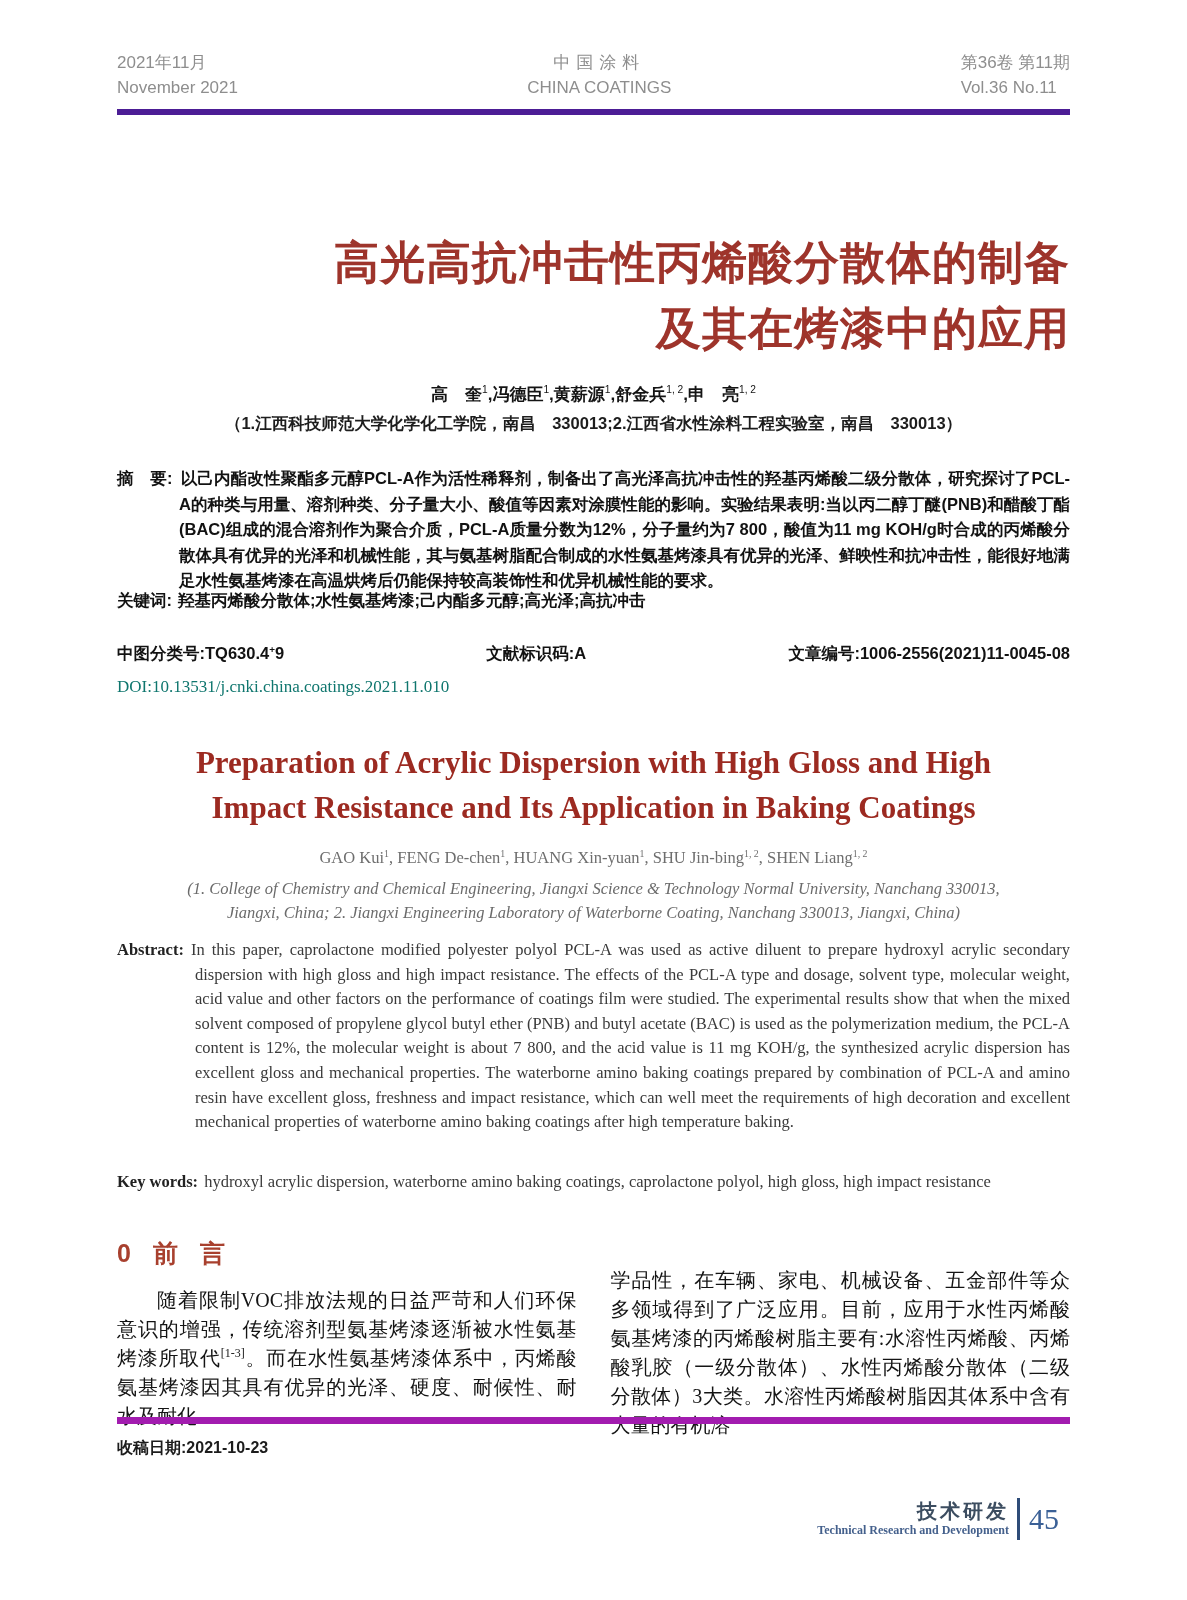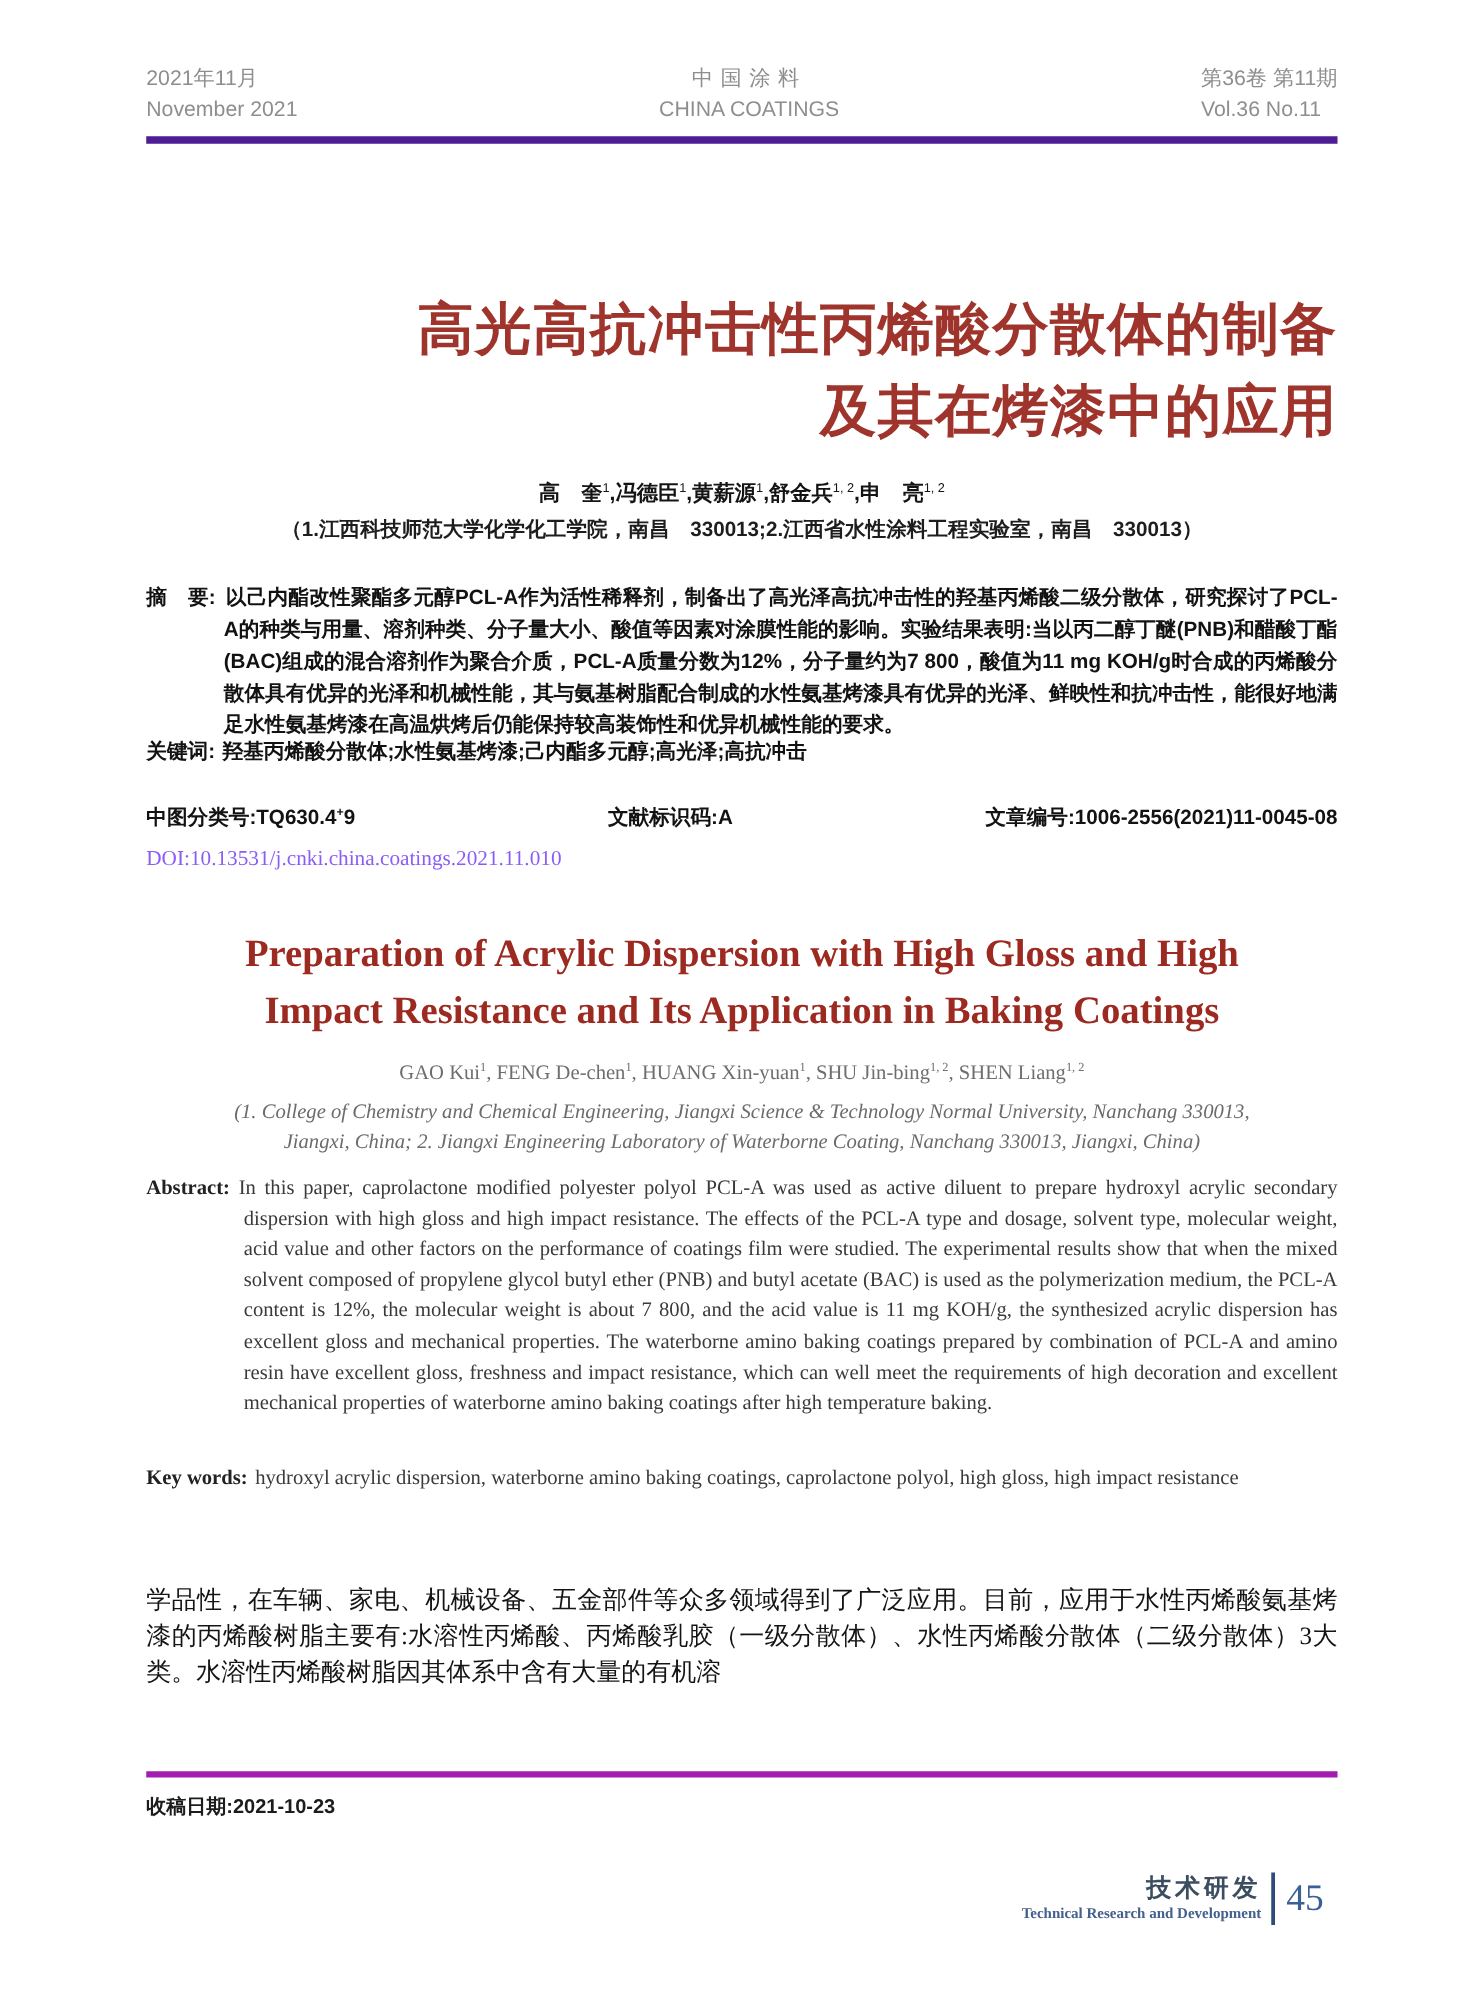--- a/index.html
+++ b/index.html
@@ -31,21 +31,21 @@
 
   
   .abstract-zh{
     top:466px;font-size:16.5px;line-height:25.5px;color:#121212;
     text-align:justify;padding-left:62px;text-indent:-62px;font-weight:bold;
   }
   .abstract-zh .label{font-weight:bold;padding-right:8px;}
   .keywords-zh{top:590px;font-size:16.5px;color:#121212;font-weight:bold;}
   .keywords-zh .label{padding-right:6px;}
   .meta-row{top:643px;display:flex;justify-content:space-between;font-size:16.5px;color:#121212;font-weight:bold;}
-  .doi-line{top:677px;font-family:"Liberation Serif",serif;font-size:17px;color:#8b5cf6;font-weight:normal;}
+  .doi-line{top:677px;font-family:"Liberation Serif",serif;font-size:17px;color:#0f766e;font-weight:normal;}
 
   
   .title-en{
     top:740px;text-align:center;color:#9c2a21;font-weight:bold;
     font-family:"Liberation Serif",serif;font-size:31px;line-height:45px;white-space:pre-line;
   }
   .authors-en{top:848px;text-align:center;font-family:"Liberation Serif",serif;font-size:16.5px;color:#6e6e6e;}
   .affiliation-en{
     top:877px;text-align:center;font-family:"Liberation Serif",serif;font-style:italic;
     font-size:16.5px;line-height:24px;color:#6b6b6b;white-space:pre-line;
@@ -67,21 +67,21 @@
   .section-heading .num{margin-right:22px;}
   .section-heading .ttl{letter-spacing:22px;}
   .body-p{
     font-family:"Liberation Serif",serif;font-size:20px;line-height:29px;
     text-align:justify;color:#141414;margin:0;
   }
   .indent{text-indent:2em;}
   .col-right .body-p{margin-top:31px;}
 
   
-  .footnotes{top:1417px;border-top:5px solid #a21caf;padding-top:8px;
+  .footnotes{top:1417px;border-top:7px solid #a21caf;padding-top:8px;
     font-size:16px;line-height:31px;color:#1c1c1c;font-weight:bold;}
 
   
   .page-marker{position:absolute;top:1498px;right:128px;display:flex;align-items:center;}
   .pm-text{text-align:right;padding-right:8px;}
   .pm-zh{color:#3c4d60;font-weight:bold;font-size:20px;letter-spacing:3px;line-height:22px;}
   .pm-en{color:#44608c;font-family:"Liberation Serif",serif;font-weight:bold;font-size:12px;line-height:16px;}
   .pm-bar{width:3px;height:42px;background:#2e4c78;}
   .pm-num{color:#3a6096;font-family:"Liberation Serif",serif;font-size:30px;padding-left:9px;}
 </style>
@@ -136,20 +136,28 @@
 
 <div class="abs abstract-en">
   <span class="label">Abstract:</span><span>In this paper, caprolactone modified polyester polyol PCL-A was used as active diluent to prepare hydroxyl acrylic secondary dispersion with high gloss and high impact resistance. The effects of the PCL-A type and dosage, solvent type, molecular weight, acid value and other factors on the performance of coatings film were studied. The experimental results show that when the mixed solvent composed of propylene glycol butyl ether (PNB) and butyl acetate (BAC) is used as the polymerization medium, the PCL-A content is 12%, the molecular weight is about 7 800, and the acid value is 11 mg KOH/g, the synthesized acrylic dispersion has excellent gloss and mechanical properties. The waterborne amino baking coatings prepared by combination of PCL-A and amino resin have excellent gloss, freshness and impact resistance, which can well meet the requirements of high decoration and excellent mechanical properties of waterborne amino baking coatings after high temperature baking.</span>
 </div>
 
 <div class="abs keywords-en">
   <span class="label">Key words:</span><span>hydroxyl acrylic dispersion, waterborne amino baking coatings, caprolactone polyol, high gloss, high impact resistance</span>
 </div>
 
 <div class="abs columns">
+  <div class="col col-left">
+    <div class="section-heading">
+      <span class="num">0</span><span class="ttl">前言</span>
+    </div>
+    <p class="body-p indent">
+      <span>随着限制VOC排放法规的日益严苛和人们环保意识的增强，传统溶剂型氨基烤漆逐渐被水性氨基烤漆所取代</span><sup>[1-3]</sup><span>。而在水性氨基烤漆体系中，丙烯酸氨基烤漆因其具有优异的光泽、硬度、耐候性、耐水及耐化</span>
+    </p>
+  </div>
   <div class="col col-right">
     <p class="body-p">学品性，在车辆、家电、机械设备、五金部件等众多领域得到了广泛应用。目前，应用于水性丙烯酸氨基烤漆的丙烯酸树脂主要有:水溶性丙烯酸、丙烯酸乳胶（一级分散体）、水性丙烯酸分散体（二级分散体）3大类。水溶性丙烯酸树脂因其体系中含有大量的有机溶</p>
   </div>
 </div>
 
 <div class="abs footnotes">
   <div>
     <span>收稿日期:</span><span>2021-10-23</span>
   </div>
 </div>

